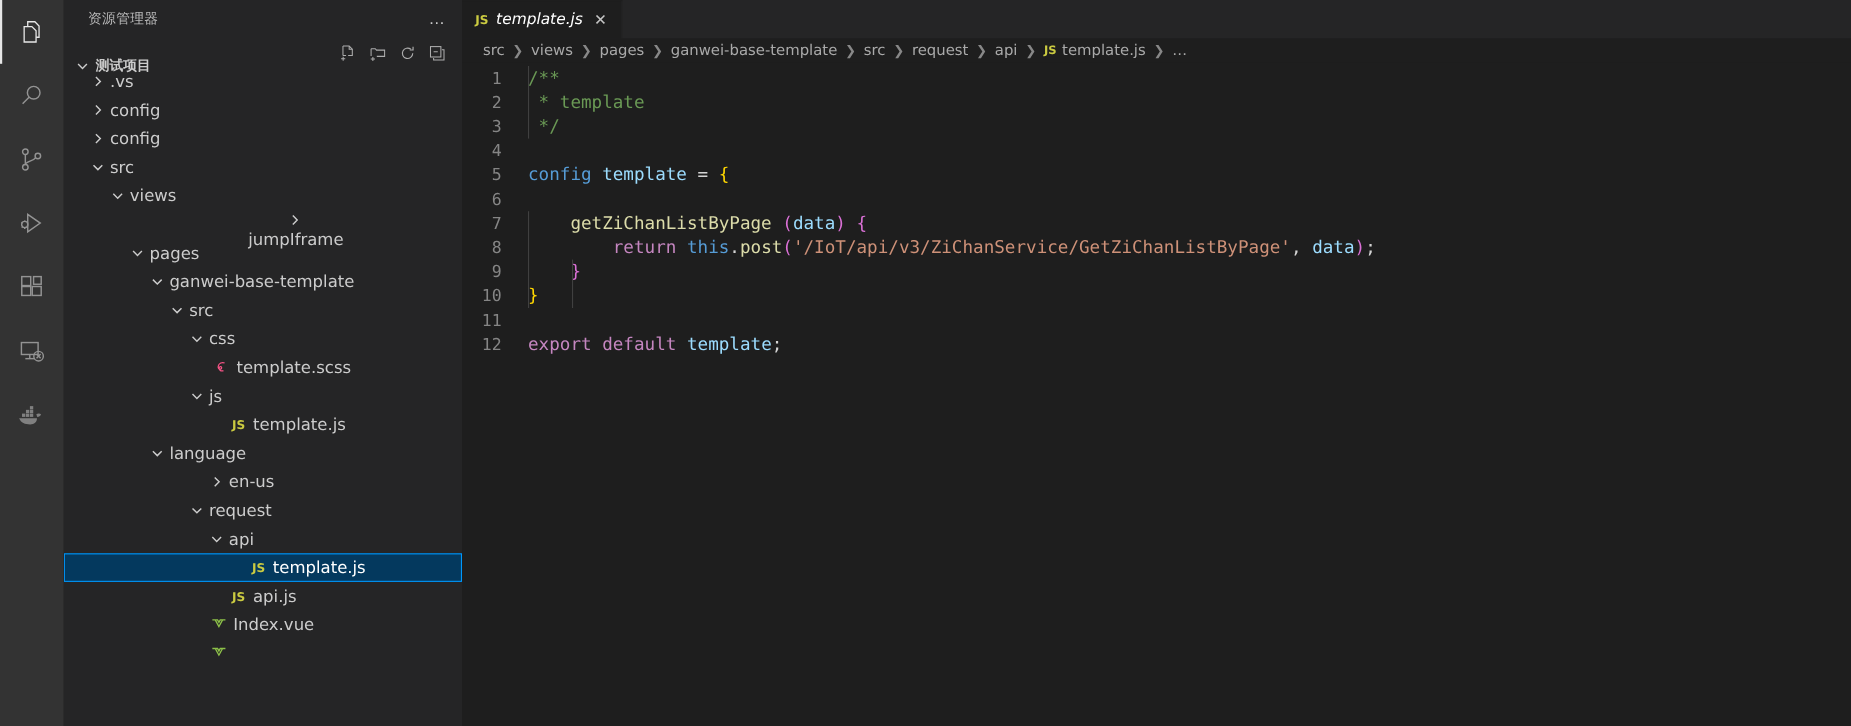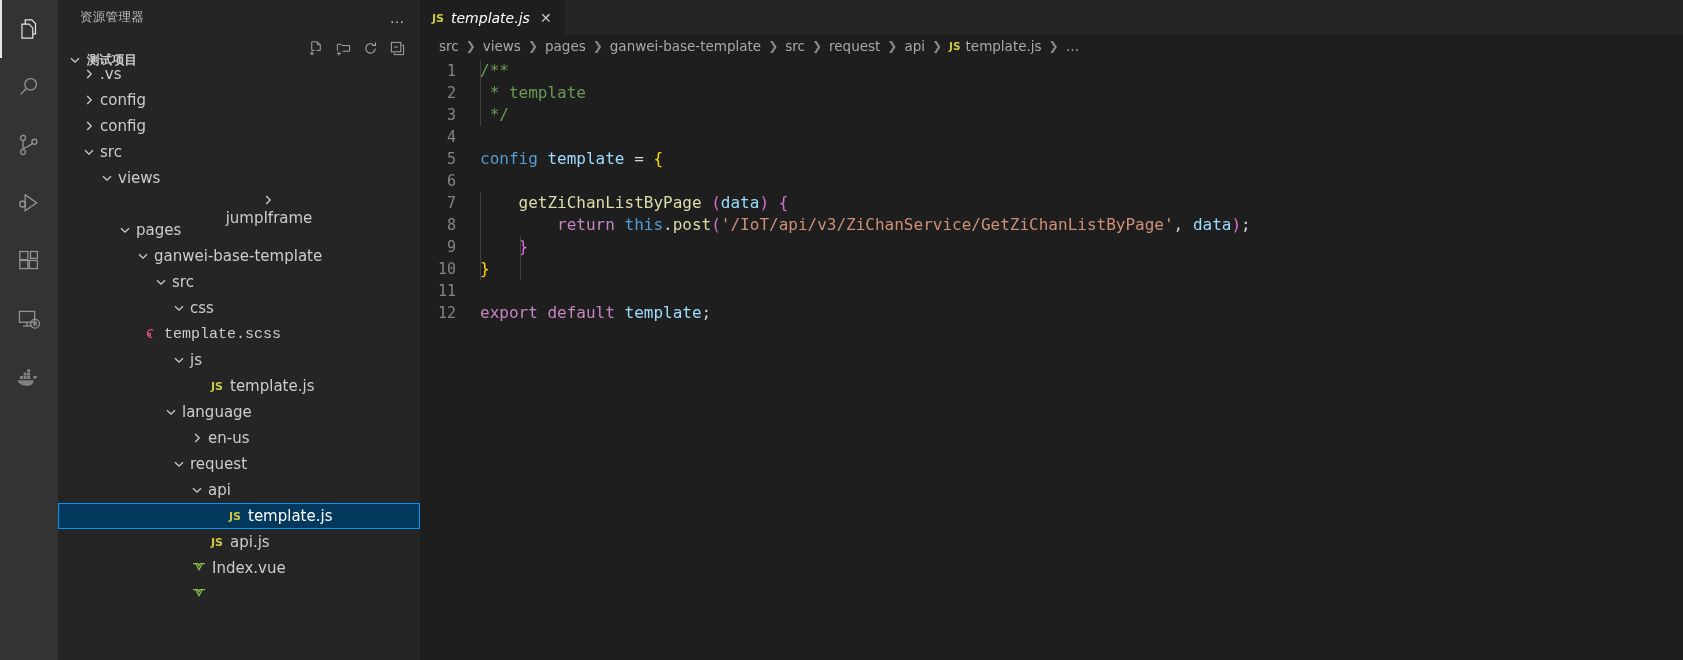--- a/index.html
+++ b/index.html
@@ -385,21 +385,21 @@
           <span class="tree-label">src</span>
         </div>
         <div class="tree-row" style="padding-left: 112px;">
           <span class="twisty">
             <svg width="16" height="16" viewBox="0 0 16 16" fill="none" stroke="#cccccc" stroke-width="1.3">
               <path d="M4 6.2 8 10.2 12 6.2"></path>
             </svg>
           </span>
           <span class="tree-label">css</span>
         </div>
-        <div class="tree-row" style="padding-left: 64px; font-family: Liberation Mono, monospace;">
+        <div class="tree-row" style="padding-left: 115px;">
           <span class="twisty blank"></span>
           <span class="file-icon icon-scss">
             <svg width="14" height="14" viewBox="0 0 16 16" fill="none" stroke="#f55385" stroke-width="1.3">
               <path d="M10.5 3.4c-2.6-1.3-6 .4-6.6 3.2-.5 2.3 1 3.6 2.4 3.2 1.3-.4 1.6-2.3.4-2.6-1-.3-2 .6-2 1.8 0 2 2.4 3.4 4.6 2.3"></path>
             </svg>
           </span>
           <span class="tree-label">template.scss</span>
         </div>
         <div class="tree-row" style="padding-left: 112px;">
           <span class="twisty">
@@ -407,21 +407,21 @@
               <path d="M4 6.2 8 10.2 12 6.2"></path>
             </svg>
           </span>
           <span class="tree-label">js</span>
         </div>
         <div class="tree-row" style="padding-left: 130px;">
           <span class="twisty blank"></span>
           <span class="file-icon icon-js">JS</span>
           <span class="tree-label">template.js</span>
         </div>
-        <div class="tree-row" style="padding-left: 104px;">
+        <div class="tree-row" style="padding-left: 76px;">
           <span class="twisty">
             <svg width="16" height="16" viewBox="0 0 16 16" fill="none" stroke="#cccccc" stroke-width="1.3">
               <path d="M4 6.2 8 10.2 12 6.2"></path>
             </svg>
           </span>
           <span class="tree-label">language</span>
         </div>
         <div class="tree-row" style="padding-left: 130px;">
           <span class="twisty">
             <svg width="16" height="16" viewBox="0 0 16 16" fill="none" stroke="#cccccc" stroke-width="1.3">

